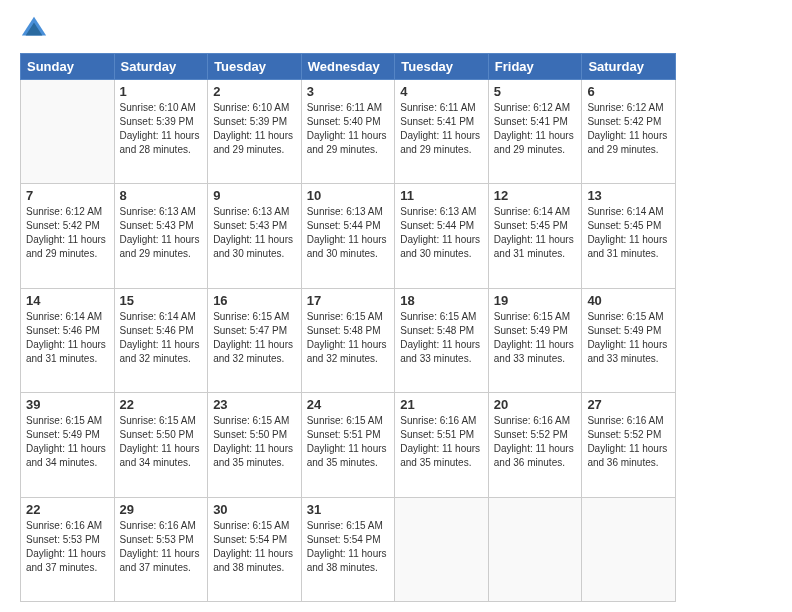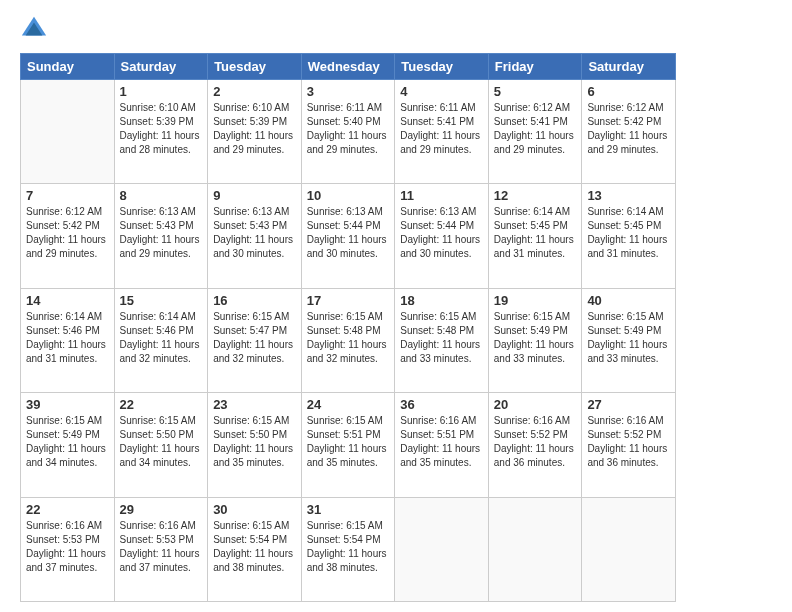--- a/index.html
+++ b/index.html
@@ -224,21 +224,21 @@
           </td>
           <td>
             <span class="day-number">23</span>
             <div class="day-info">Sunrise: 6:15 AM<br>Sunset: 5:50 PM<br>Daylight: 11 hours<br>and 35 minutes.</div>
           </td>
           <td>
             <span class="day-number">24</span>
             <div class="day-info">Sunrise: 6:15 AM<br>Sunset: 5:51 PM<br>Daylight: 11 hours<br>and 35 minutes.</div>
           </td>
           <td>
-            <span class="day-number">36</span>
+            <span class="day-number">21</span>
             <div class="day-info">Sunrise: 6:16 AM<br>Sunset: 5:51 PM<br>Daylight: 11 hours<br>and 35 minutes.</div>
           </td>
           <td>
             <span class="day-number">20</span>
             <div class="day-info">Sunrise: 6:16 AM<br>Sunset: 5:52 PM<br>Daylight: 11 hours<br>and 36 minutes.</div>
           </td>
           <td>
             <span class="day-number">27</span>
             <div class="day-info">Sunrise: 6:16 AM<br>Sunset: 5:52 PM<br>Daylight: 11 hours<br>and 36 minutes.</div>
           </td>

